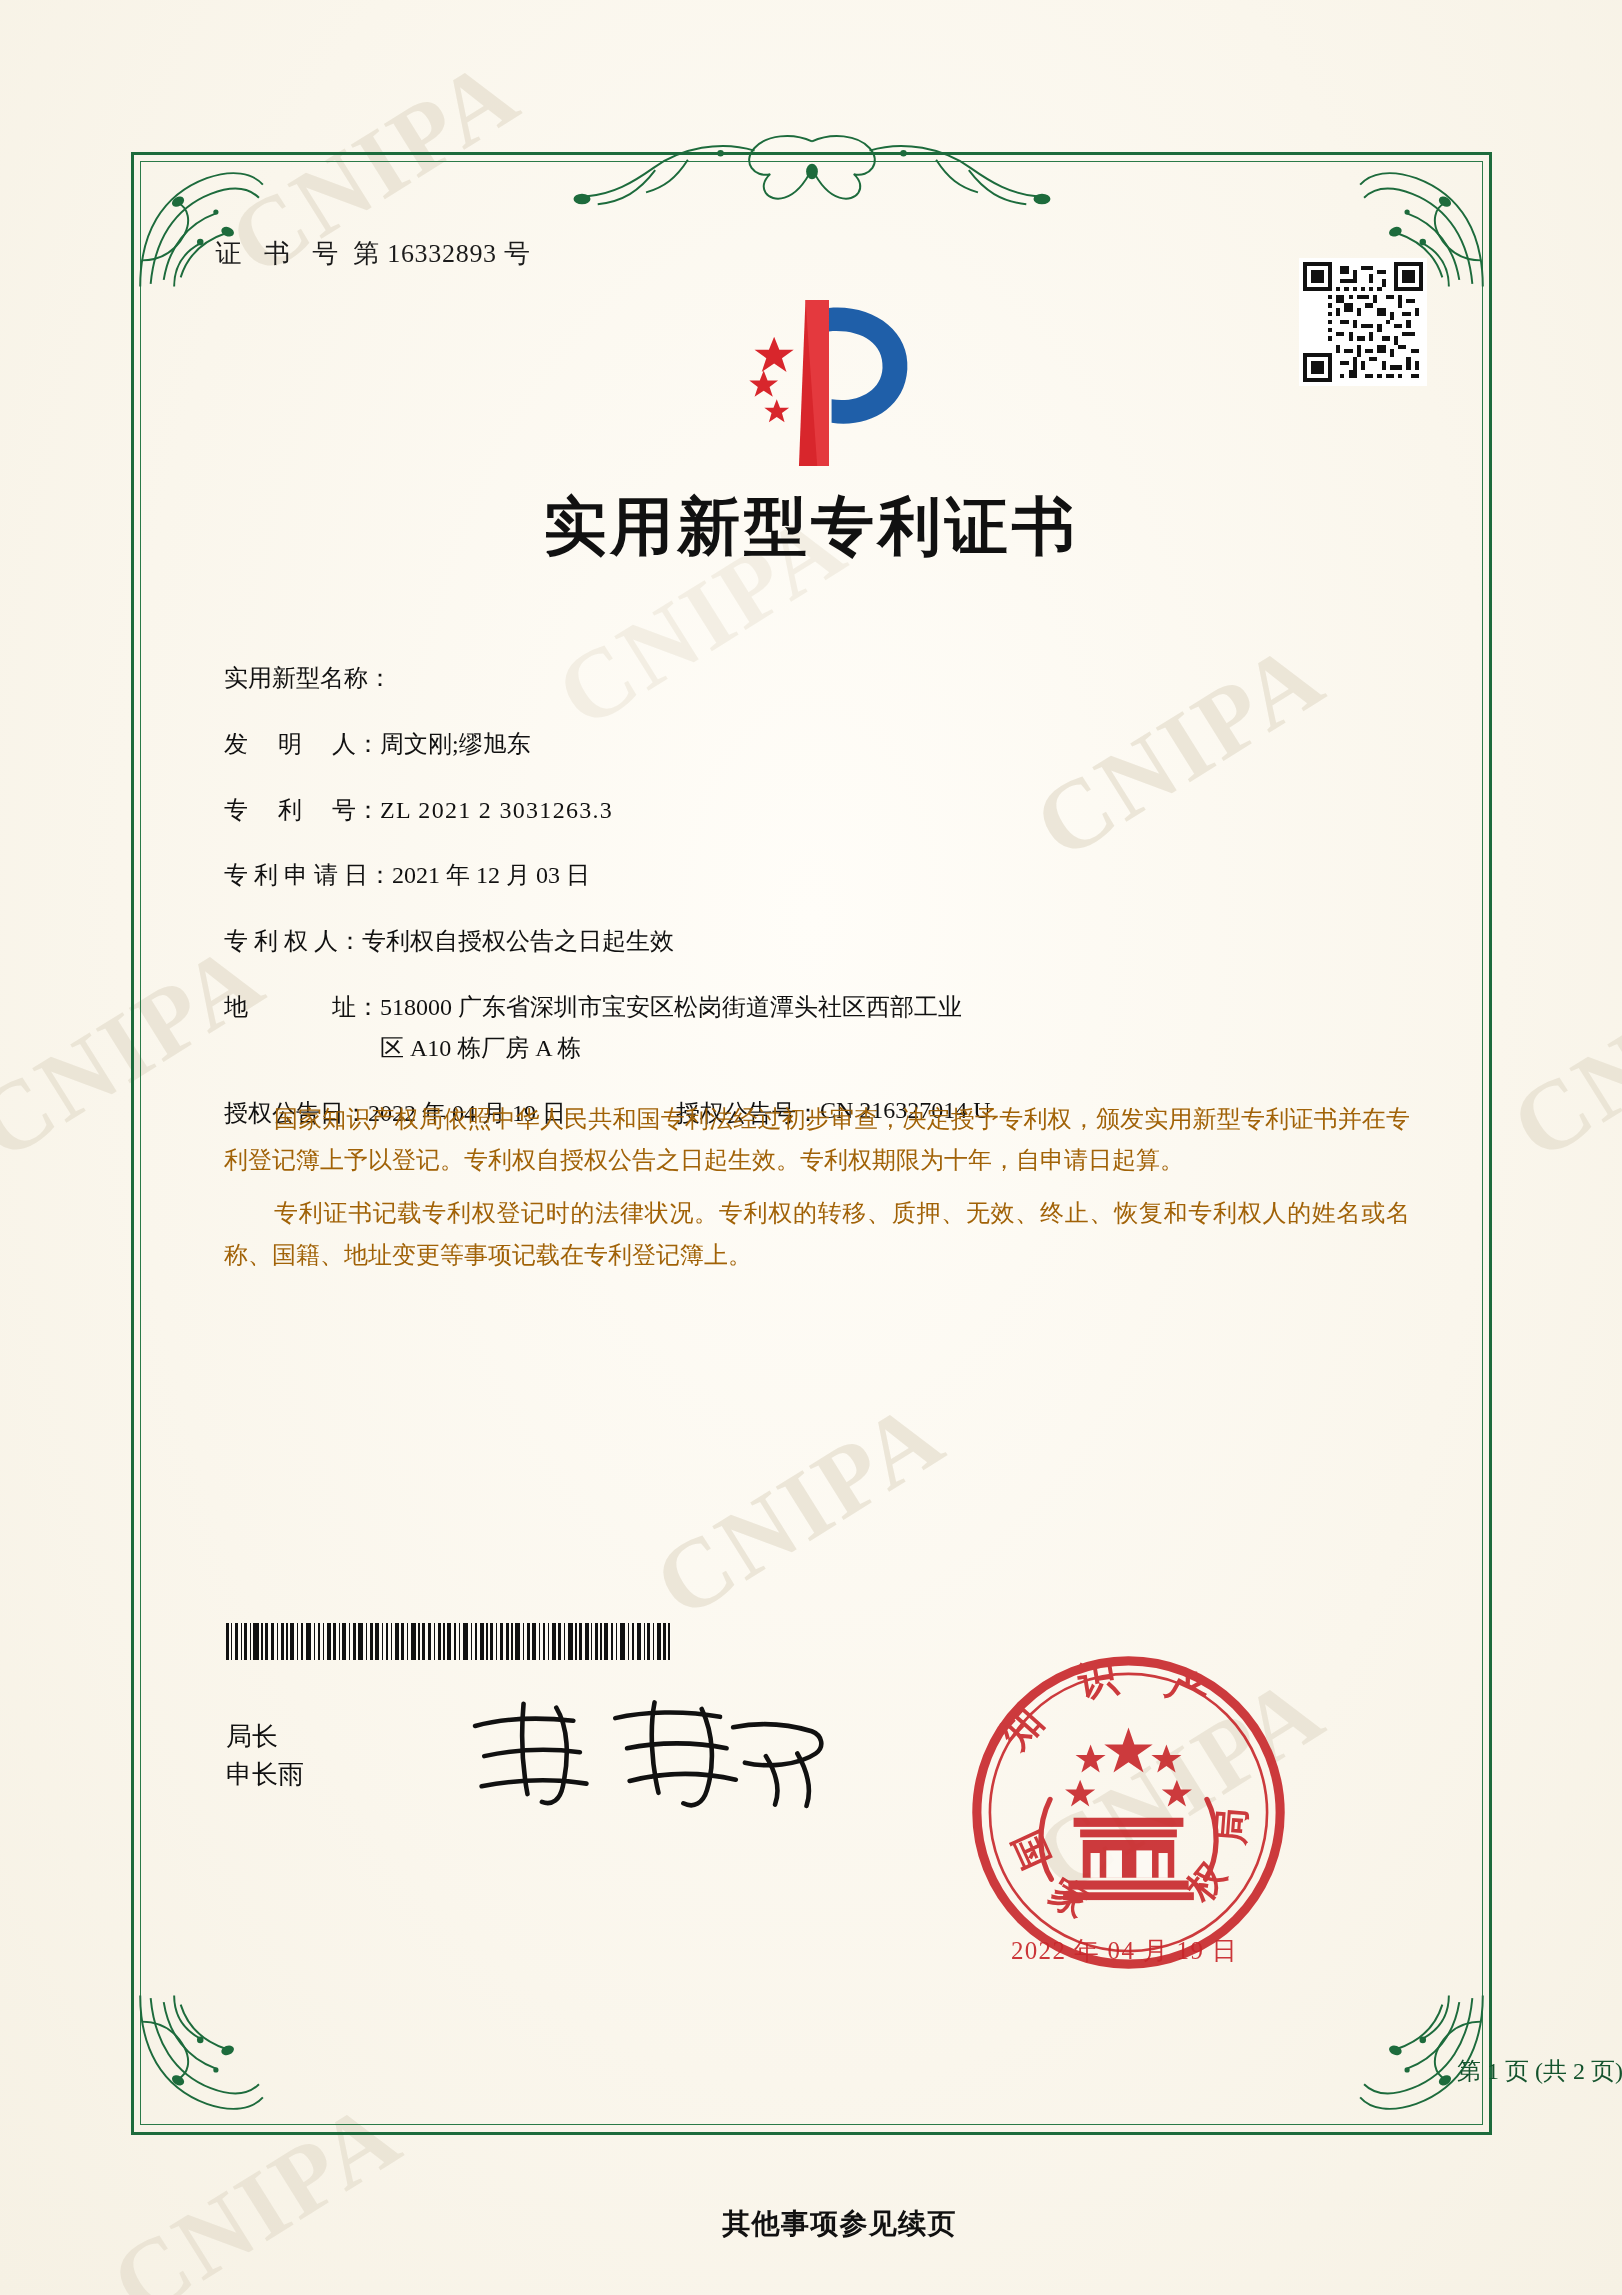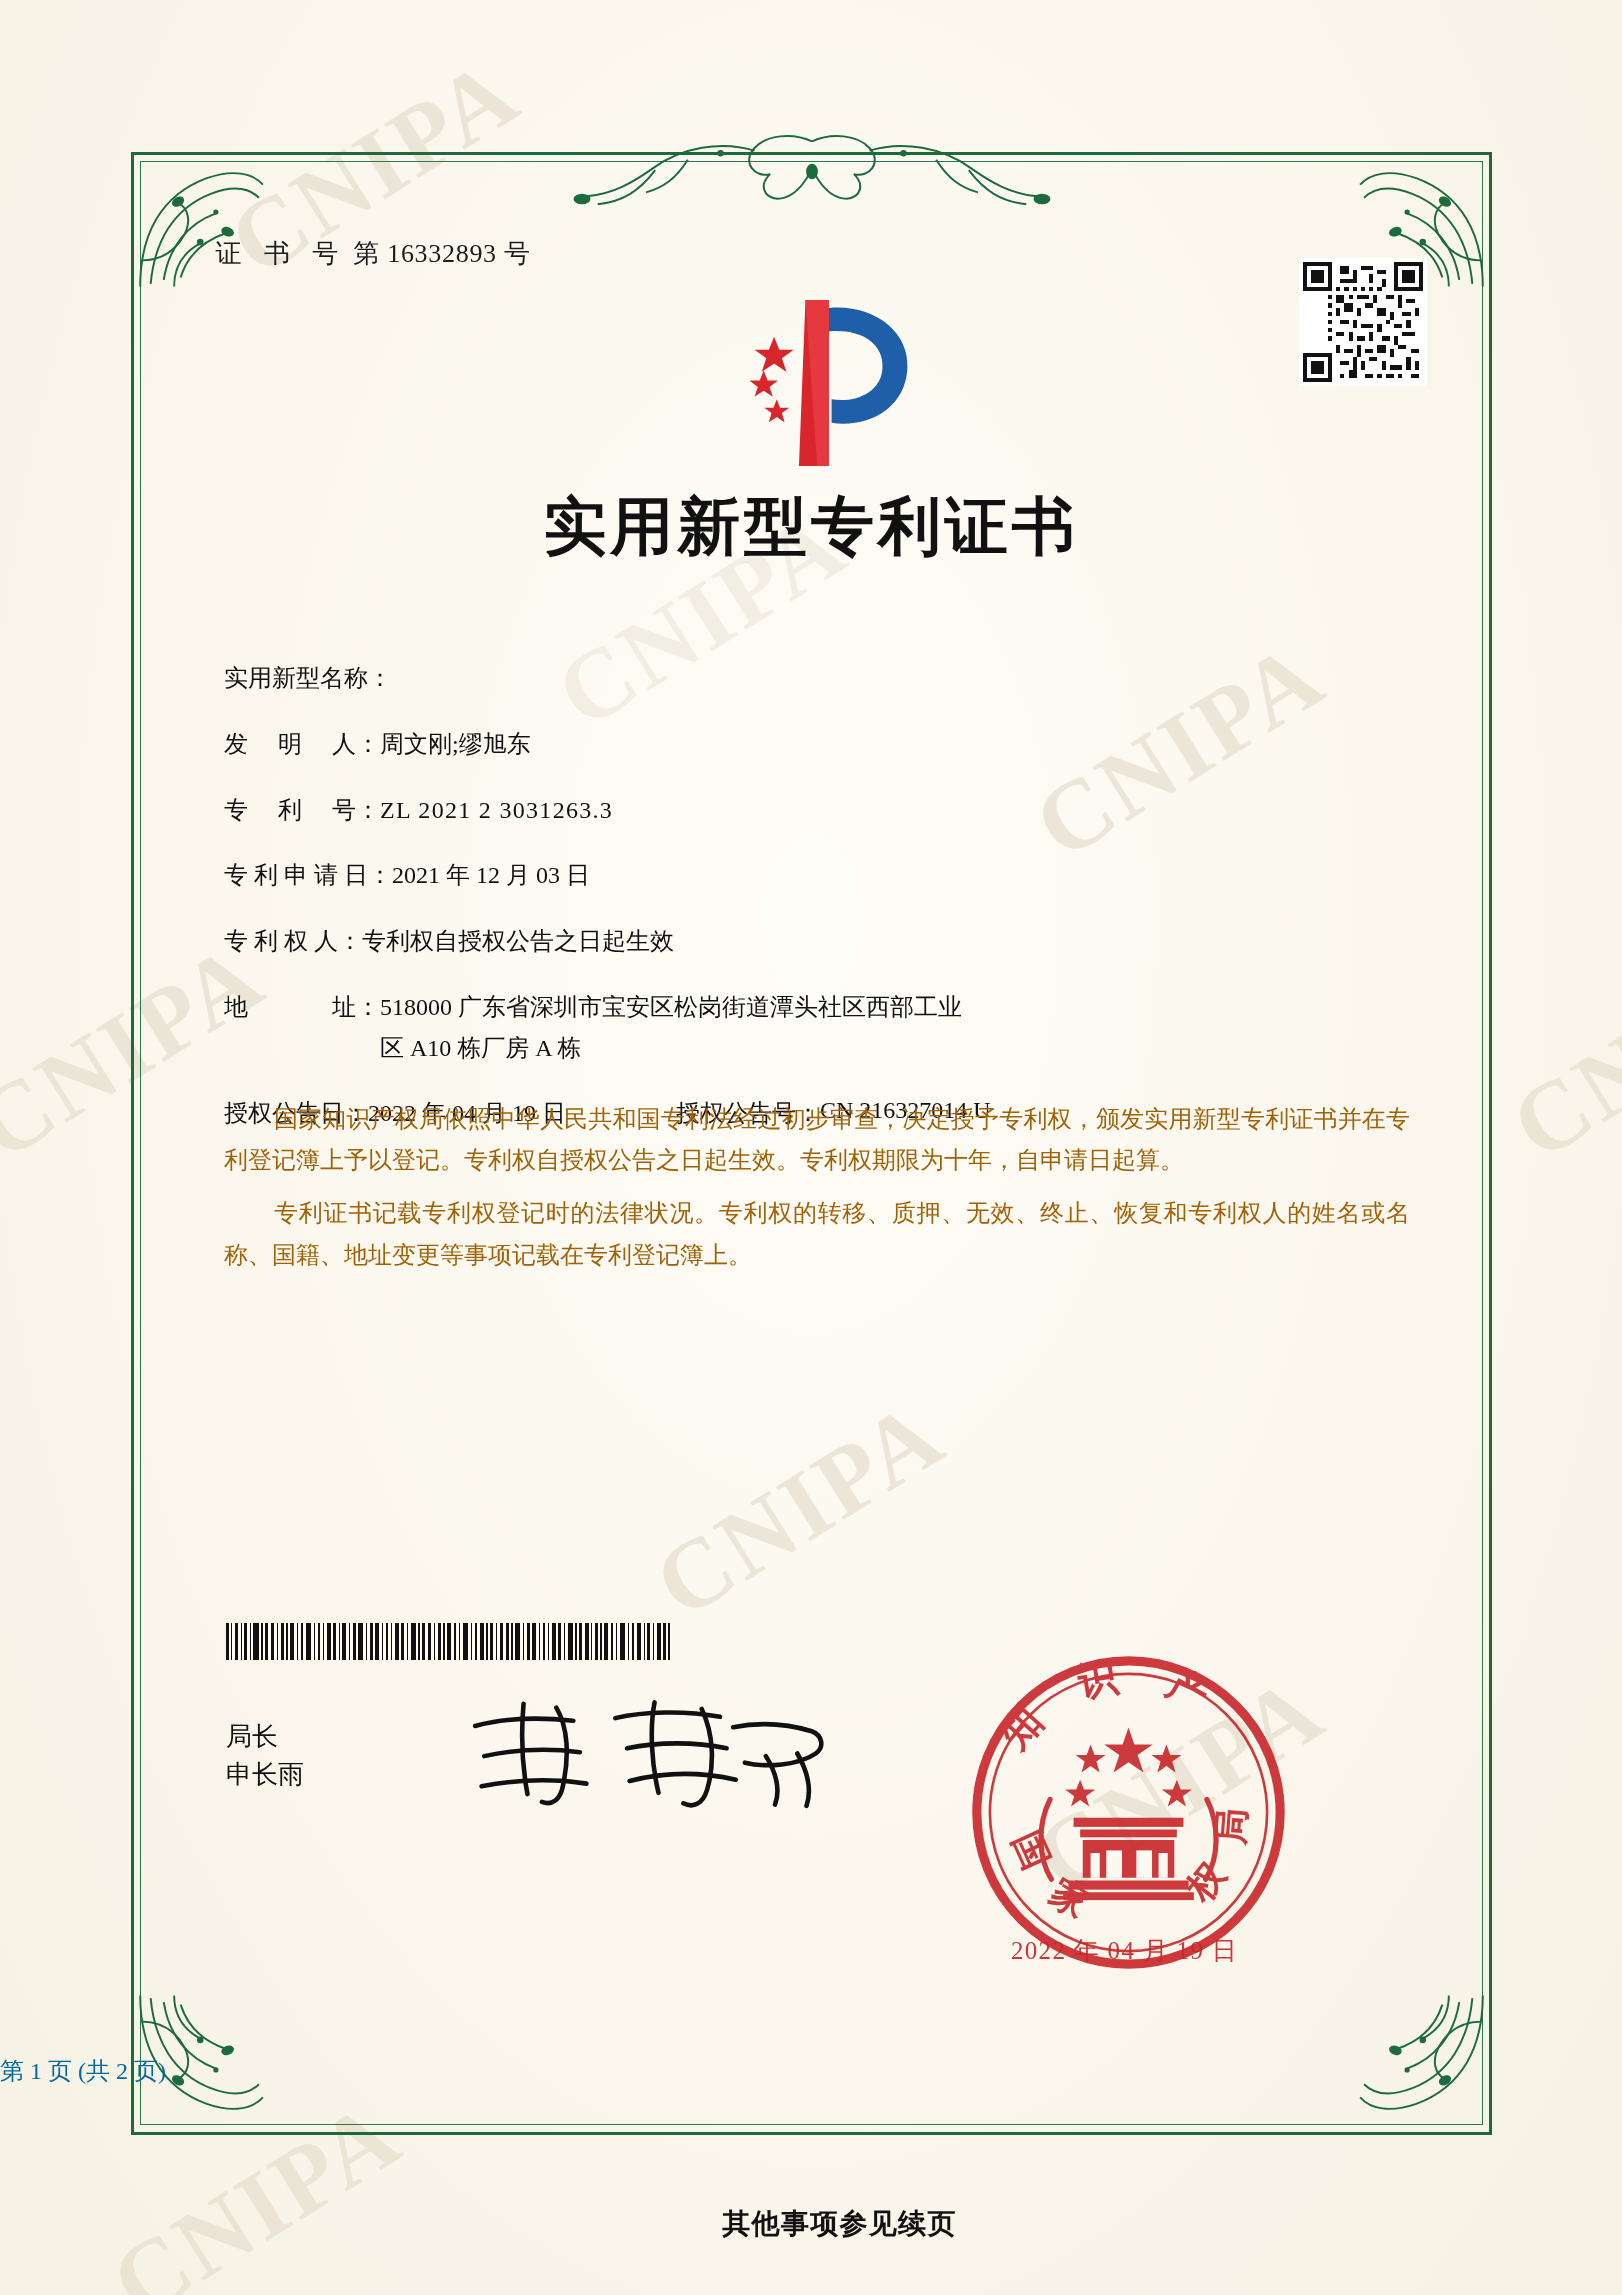--- a/index.html
+++ b/index.html
@@ -235,23 +235,23 @@
     color: #c8262a;
     letter-spacing: 1.3px;
     opacity: .92;
   }
 
   .page-no {
     position: absolute;
     left: 0;
     top: 2055px;
     width: 1623px;
-    text-align: left;
+    text-align: right;
     font-size: 24px;
-    color: #0369a1;
+    color: #14532d;
   }
 
   .footer-note {
     position: absolute;
     left: 0;
     top: 2205px;
     width: 1623px;
     text-align: center;
     font-size: 28px;
     font-weight: bold;

